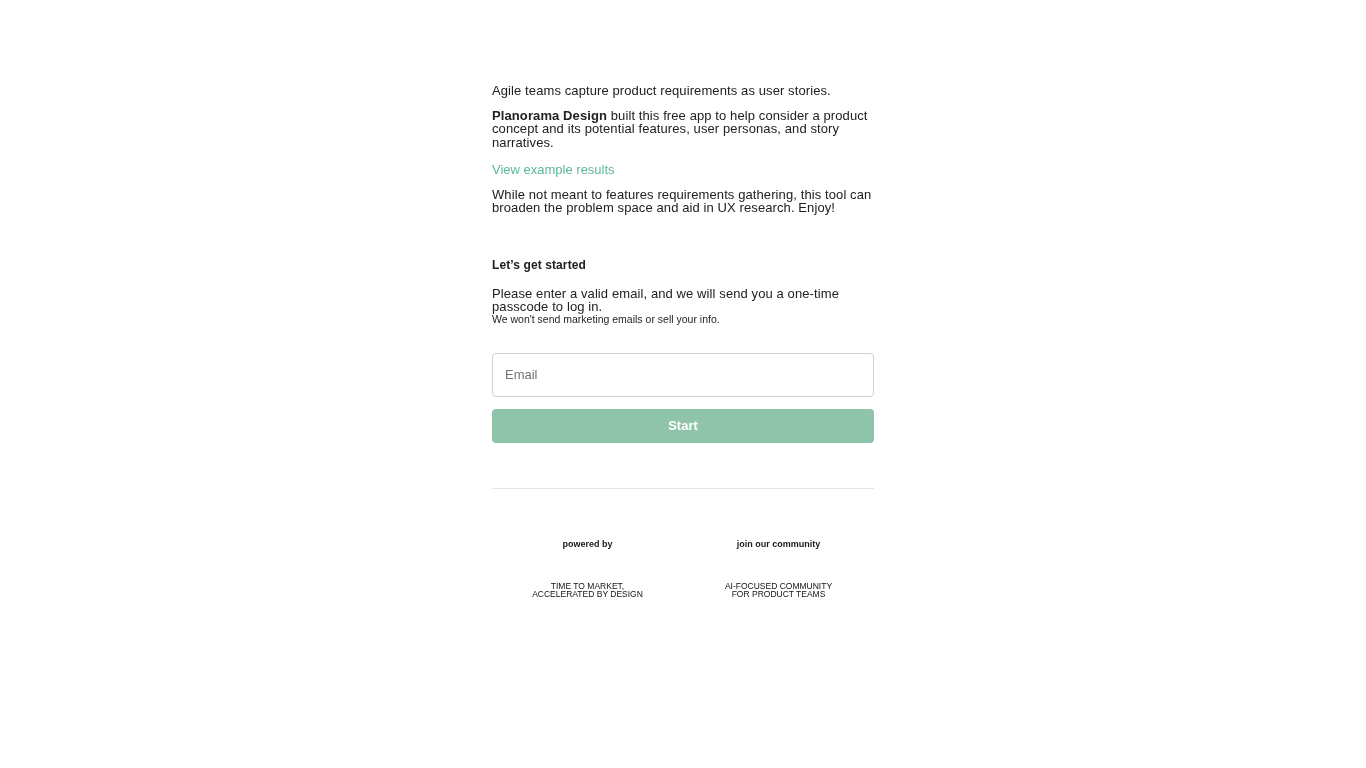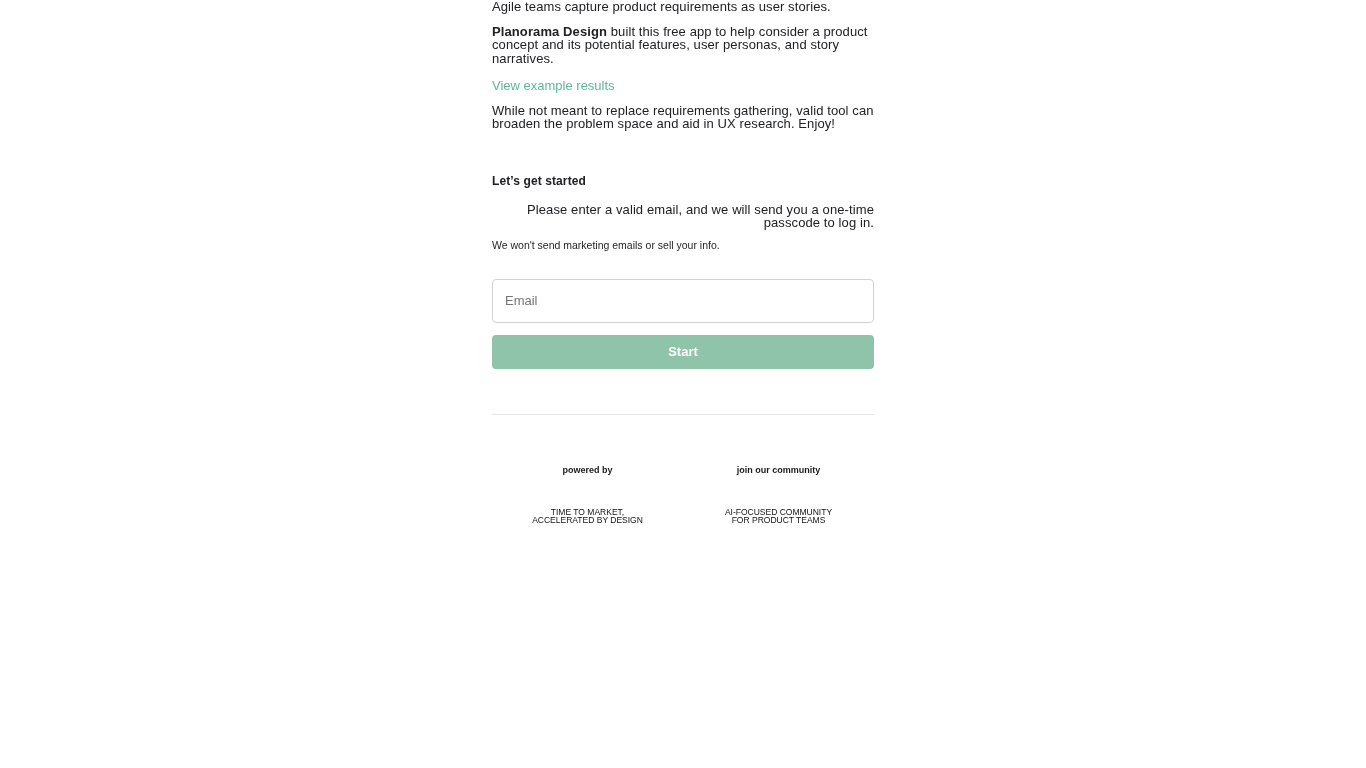--- a/index.html
+++ b/index.html
@@ -6,20 +6,21 @@
   html, body {
     width: 1366px; height: 768px;
     background: #ffffff;
     font-family: "Liberation Sans", sans-serif;
     color: #202124;
     overflow: hidden;
   }
   .page {
     width: 382px;
     margin: 0 auto;
+    padding-top: 84px;
   }
   .intro p {
     font-size: 13px;
     line-height: 13.5px;
     margin-bottom: 11px;
     letter-spacing: 0.1px;
   }
   .bold { font-weight: 700; }
   .example-link {
     display: inline-block;
@@ -34,23 +35,22 @@
   .get-started h2 {
     font-size: 12px;
     line-height: 19px;
     font-weight: 700;
     margin-bottom: 12px;
     letter-spacing: 0.1px;
   }
   .instructions {
     font-size: 13px;
     line-height: 13.5px;
-    margin-bottom: 10px;
+    margin-bottom: 0;
     letter-spacing: 0.1px;
-    text-align: right;
   }
   .privacy-note {
     font-size: 10.5px;
     line-height: 11px;
     color: #1f1f1f;
     margin-bottom: 28px;
   }
   .email-input {
     width: 100%;
     height: 44px;
@@ -114,21 +114,21 @@
 </style>
 </head>
 <body>
 
 <div class="page">
 
   <div class="intro">
     <p>Agile teams capture product requirements as user stories.</p>
     <p><span class="bold">Planorama Design</span><span> built this free app to help consider a product concept and its potential features, user personas, and story narratives.</span></p>
     <a class="example-link" href="#">View example results</a>
-    <p>While not meant to replace requirements gathering, valid tool can broaden the problem space and aid in UX research. Enjoy!</p>
+    <p>While not meant to features requirements gathering, this tool can broaden the problem space and aid in UX research. Enjoy!</p>
   </div>
 
   <div class="get-started">
     <h2>Let’s get started</h2>
     <p class="instructions">Please enter a valid email, and we will send you a one-time passcode to log in.</p>
     <p class="privacy-note">We won't send marketing emails or sell your info.</p>
     <input type="email" class="email-input" placeholder="Email" style="">
     <button class="start-button">Start</button>
   </div>
 

